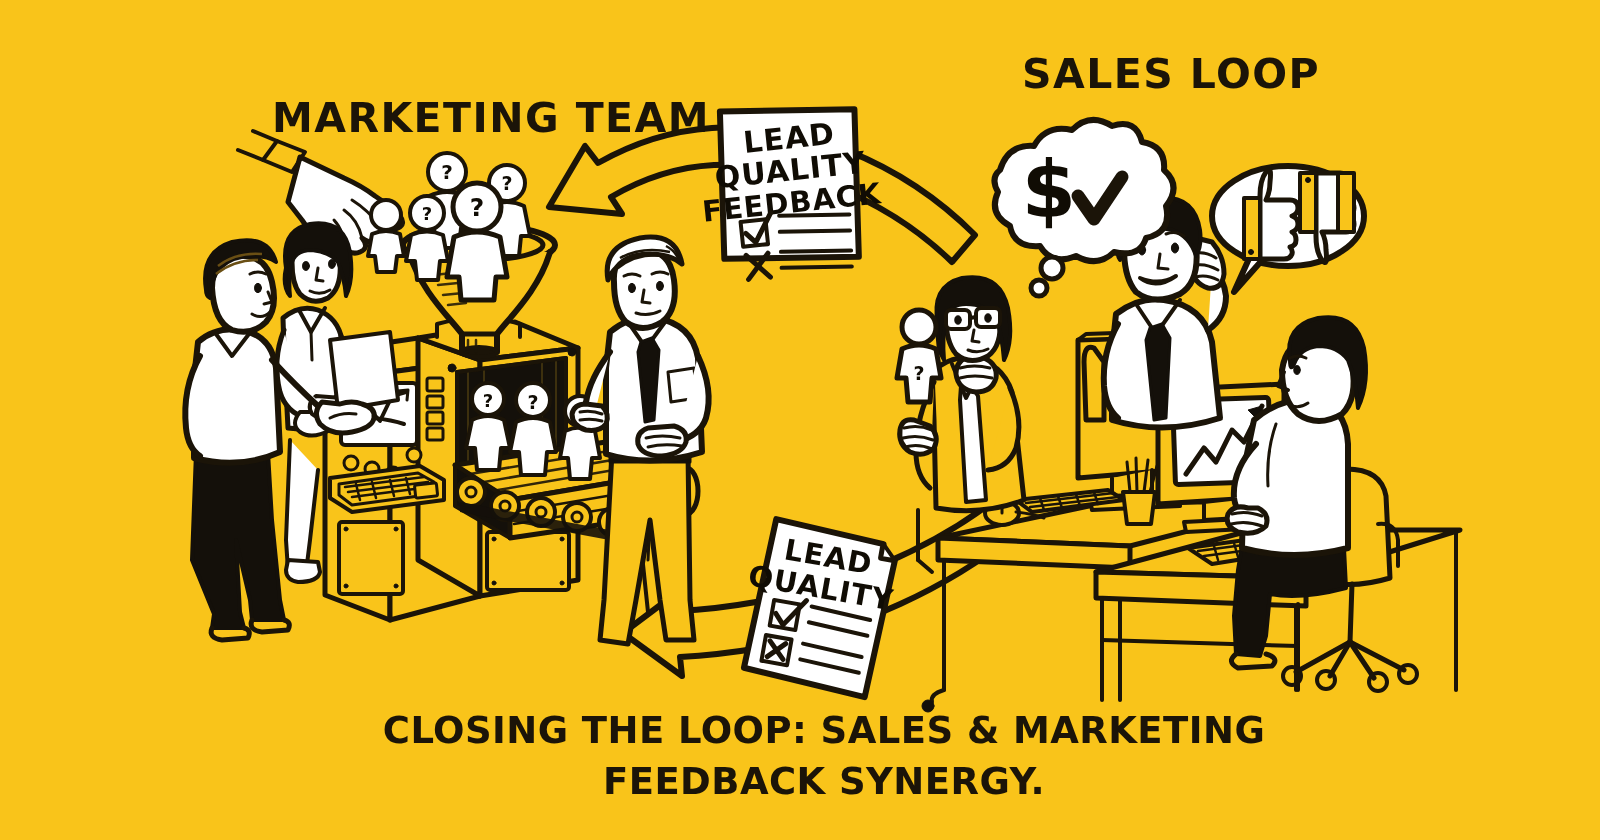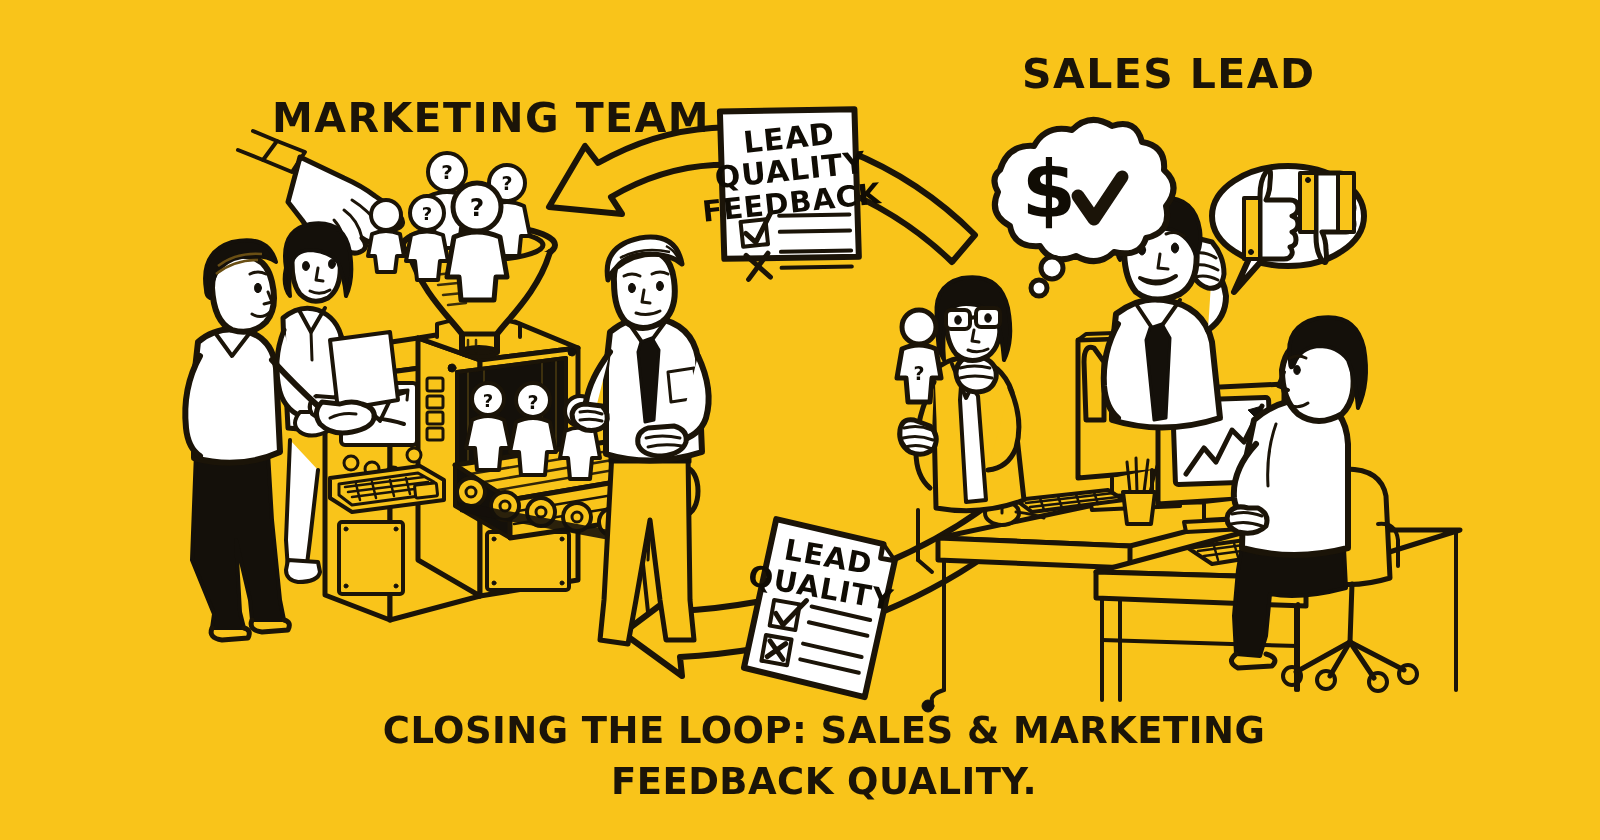--- a/index.html
+++ b/index.html
@@ -689,20 +689,20 @@
           <path d="M 810 646 L 870 649"></path>
           <path d="M 810 662 L 870 665"></path>
         </g>
       </g>
     </g>
 
     </g>
   </svg>
 
   <div class="hdr" id="hdr-marketing">MARKETING TEAM</div>
-  <div class="hdr" id="hdr-sales">SALES LEAD</div>
+  <div class="hdr" id="hdr-sales">SALES LOOP</div>
 
   <div id="caption">
     <span class="cap-line">CLOSING THE LOOP: SALES &amp; MARKETING</span>
-    <span class="cap-line">FEEDBACK QUALITY.</span>
+    <span class="cap-line">FEEDBACK SYNERGY.</span>
   </div>
 
 </div>
 
 </body></html>

